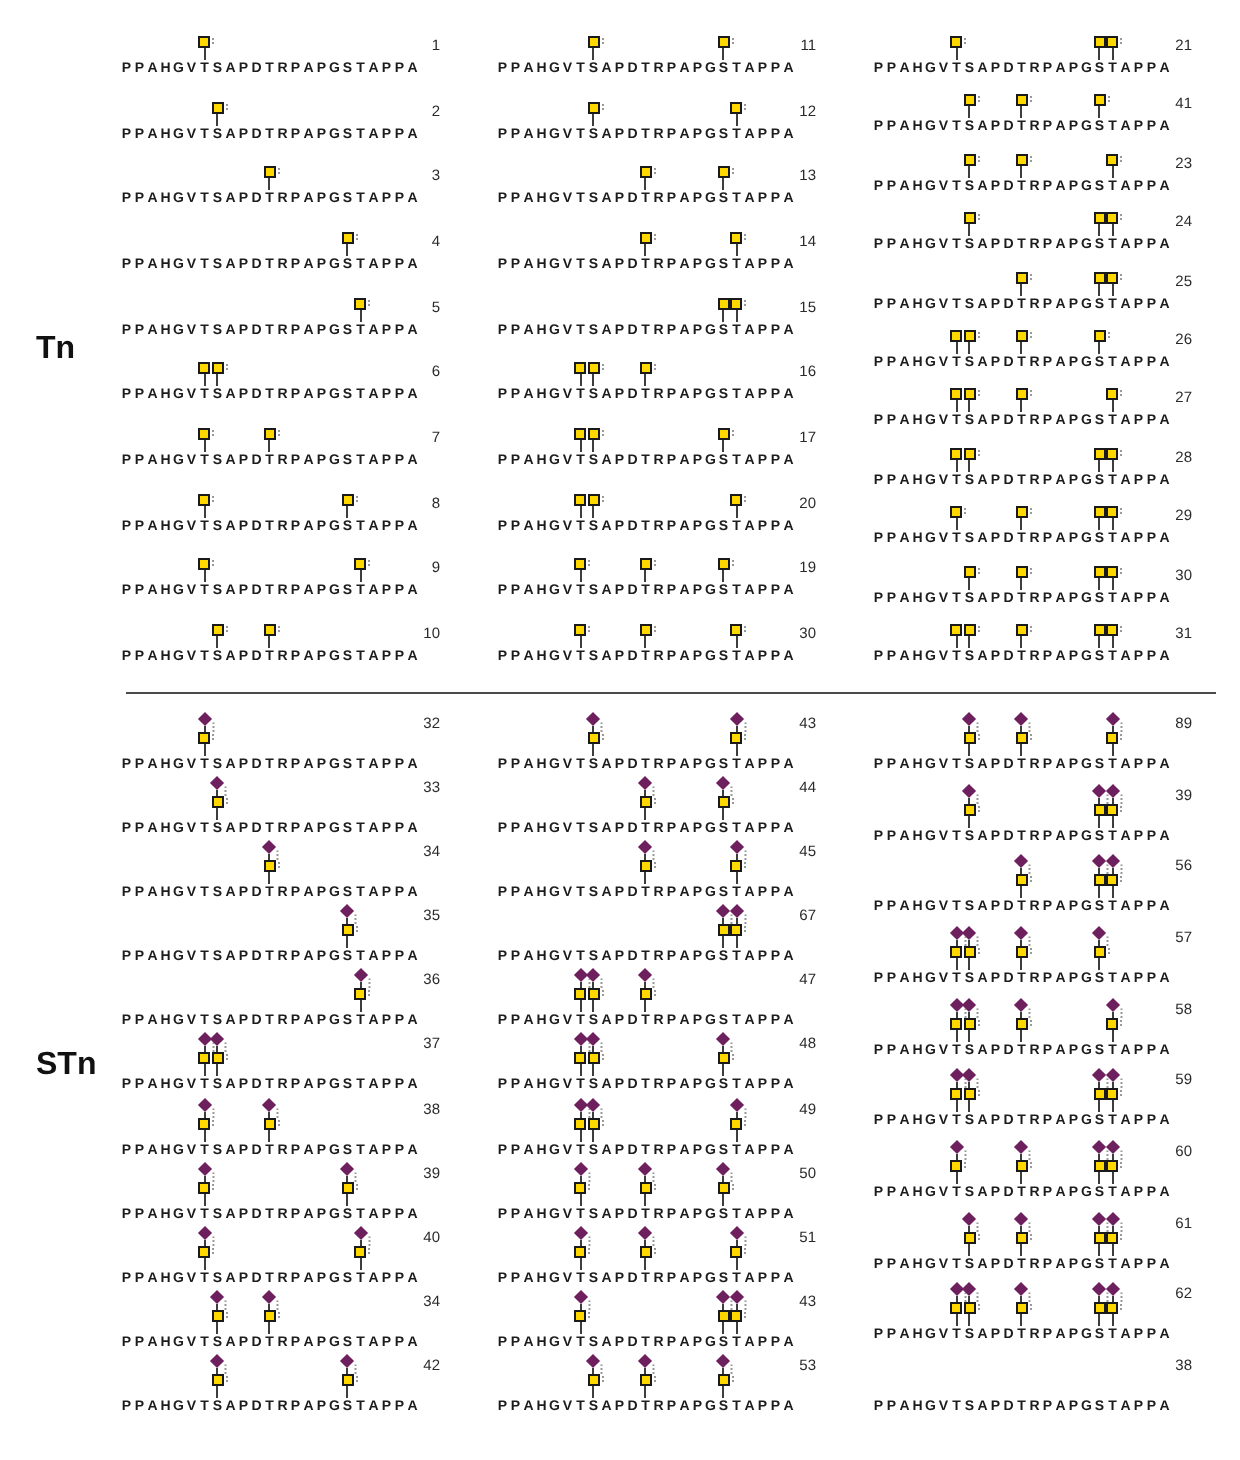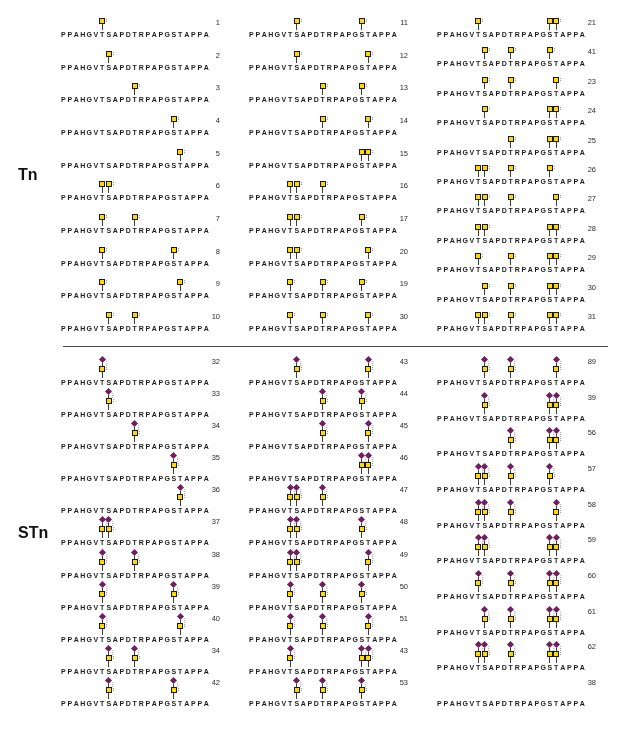--- a/index.html
+++ b/index.html
@@ -1899,21 +1899,21 @@
               <span class="aa">G</span>
               <span class="aa">S</span>
               <span class="aa">T</span>
               <span class="aa">A</span>
               <span class="aa">P</span>
               <span class="aa">P</span>
               <span class="aa">A</span>
             </div>
   </div>
           <div class="entry stn">
-    <div class="num">46</div>
+    <div class="num">67</div>
     <div class="glyphs">
               <div class="sym" style="left: 110.25px;">
                 <div class="diamond"></div>
                 <div class="stick short"></div>
                 <div class="sq"></div>
                 <div class="stick long"></div>
               </div>
               <div class="sym" style="left: 116.75px;">
                 <div class="diamond"></div>
                 <div class="stick short"></div>

